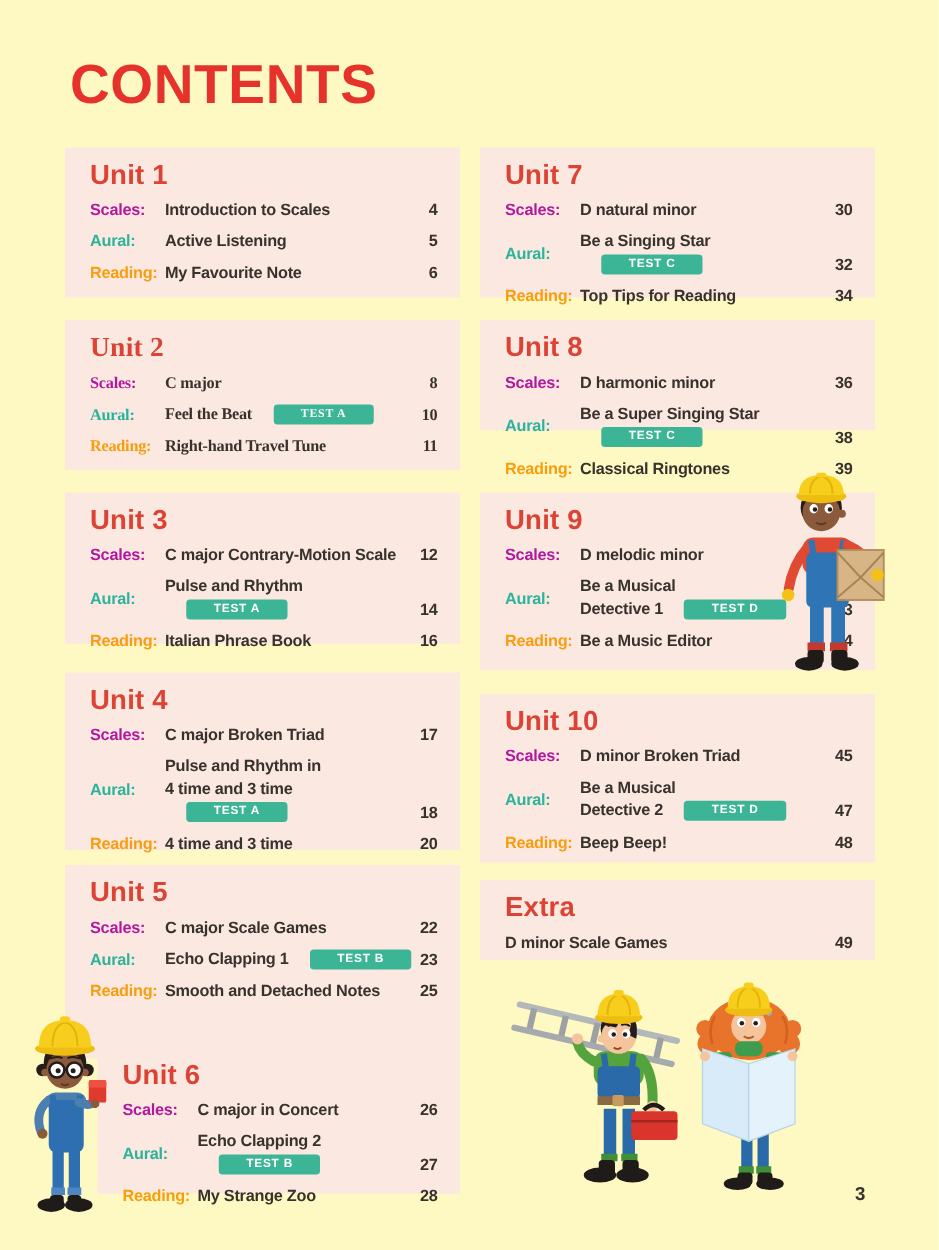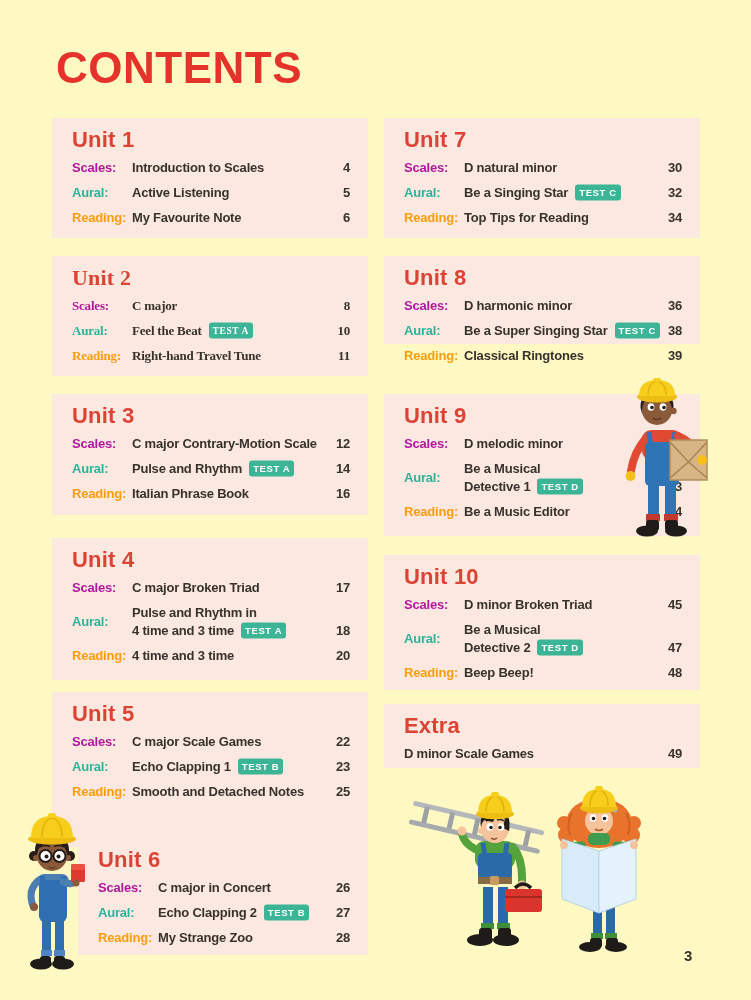--- a/index.html
+++ b/index.html
@@ -28,21 +28,21 @@
   }
   .row-label{flex:0 0 60px;}
   .row-label.scales{color:var(--scales_purple);}
   .row-label.aural{color:var(--aural_teal);}
   .row-label.reading{color:var(--reading_orange);}
   .row-title{flex:1 1 auto;min-width:0;padding-right:6px;}
   .row-page{flex:0 0 auto;align-self:flex-end;text-align:right;}
   .badge{
     display:inline-block;background:var(--badge_teal);color:#ffffff;
     font-size:9.5px;font-weight:700;letter-spacing:0.6px;line-height:12px;
-    padding:2px 4px;border-radius:3px;margin-left:7px;transform:translateY(-1.5px);
+    padding:2px 22px;border-radius:3px;margin-left:17px;transform:translateY(-1.5px);
     white-space:nowrap;
   }
   .extra-box .row-title{padding-left:0;}
   .char{position:absolute;z-index:3;}
   .page-num{
     position:absolute;left:684px;top:947px;font-size:15px;font-weight:600;
     color:var(--body_text);
   }
 </style>
 </head>

